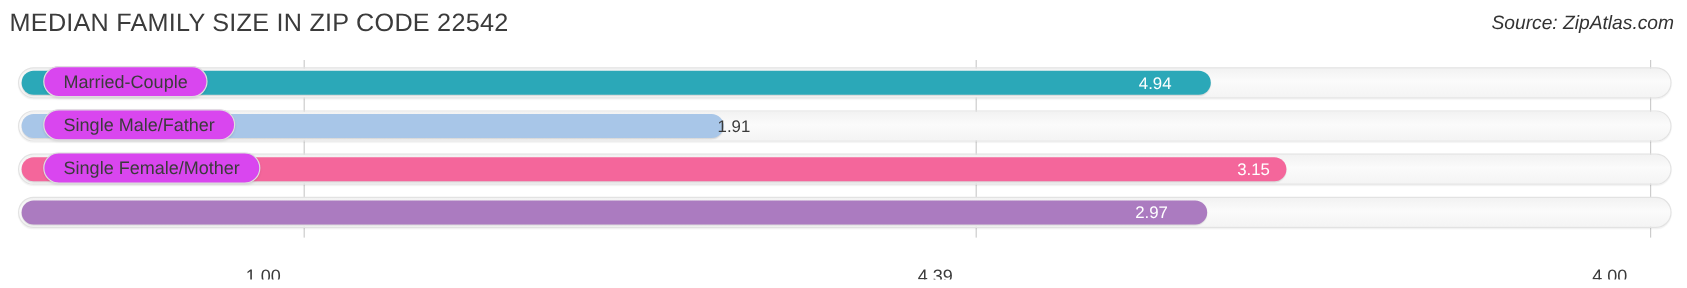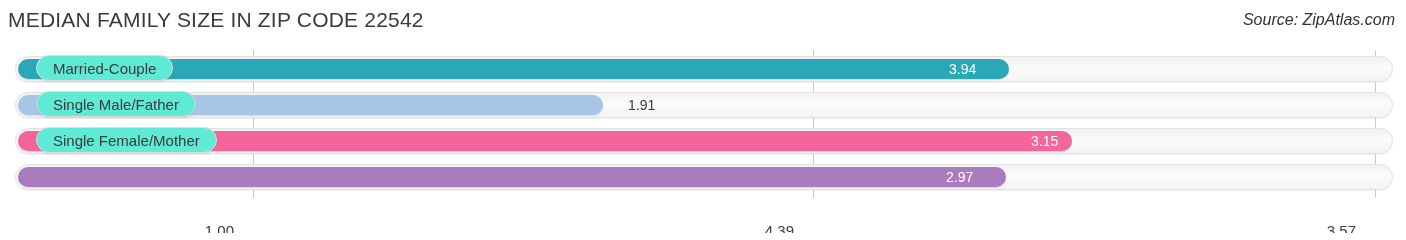--- a/index.html
+++ b/index.html
@@ -101,30 +101,29 @@
     white-space: nowrap;
   }
   .bar-value-out {
     position: absolute;
     top: 3px;
     height: 20px;
     line-height: 20px;
     font-size: 14px;
     color: #3b3b3b;
     white-space: nowrap;
-    margin-left: 30px;
   }
   .cat-pill {
     position: absolute;
     left: 21px;
     top: -1px;
     height: 26px;
     line-height: 26px;
     padding: 0 16px;
-    background: #5eead4;
+    background: #d946ef;
     border: 1px solid #dedede;
     border-radius: 14px;
     font-size: 15px;
     color: #3b3b3b;
     white-space: nowrap;
     box-shadow: 0 1px 2px rgba(0,0,0,0.10);
     box-sizing: border-box;
   }
 
   
@@ -157,21 +156,21 @@
   <div class="plot">
     <div class="gridlines" id="gridlines">
         <div class="gridline" style="left: 253px;"></div>
         <div class="gridline" style="left: 813px;"></div>
         <div class="gridline" style="left: 1375px;"></div>
       </div>
     <div id="rows">
         <div class="row" style="top: 6px;">
           <div class="track"></div>
           <div class="bar" style="width: 991px; background: rgb(43, 168, 184);"></div>
-          <div class="bar-value-in" style="left: 934px;">3.94</div>
+          <div class="bar-value-in" style="left: 934px;">4.94</div>
           <div class="cat-pill">Married-Couple</div>
         </div>
         <div class="row" style="top: 42px;">
           <div class="track"></div>
           <div class="bar" style="width: 585px; background: rgb(168, 198, 232);"></div>
           <div class="bar-value-out" style="left: 583px;">1.91</div>
           <div class="cat-pill">Single Male/Father</div>
         </div>
         <div class="row" style="top: 78px;">
           <div class="track"></div>
@@ -183,16 +182,16 @@
           <div class="track"></div>
           <div class="bar" style="width: 988px; background: rgb(171, 123, 192);"></div>
           <div class="bar-value-in" style="left: 931px;">2.97</div>
         </div>
       </div>
   </div>
 
   <div class="axis" id="axis">
       <div class="tick-label" style="left: 234px;">1.00</div>
       <div class="tick-label" style="left: 794px;">4.39</div>
-      <div class="tick-label" style="left: 1356px;">3.57</div>
+      <div class="tick-label" style="left: 1356px;">4.00</div>
     </div>
 
 </div>
 
 </body></html>

